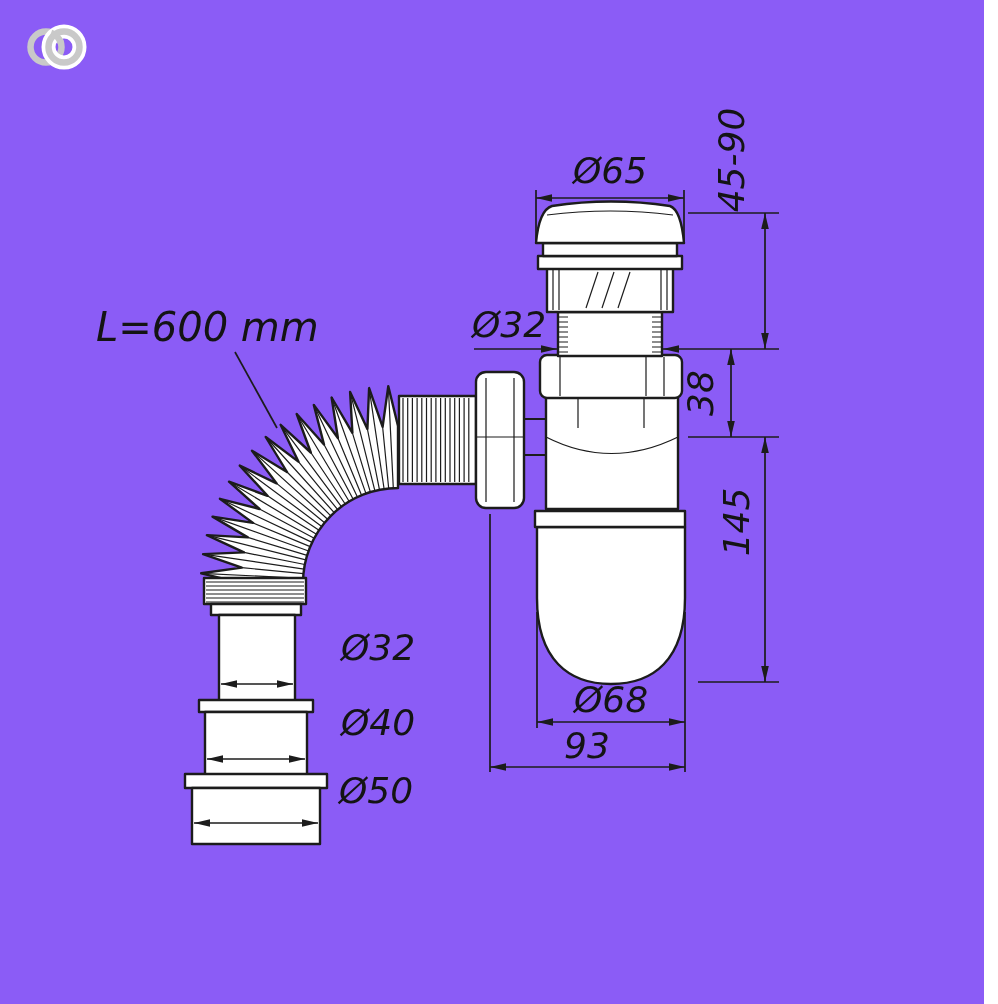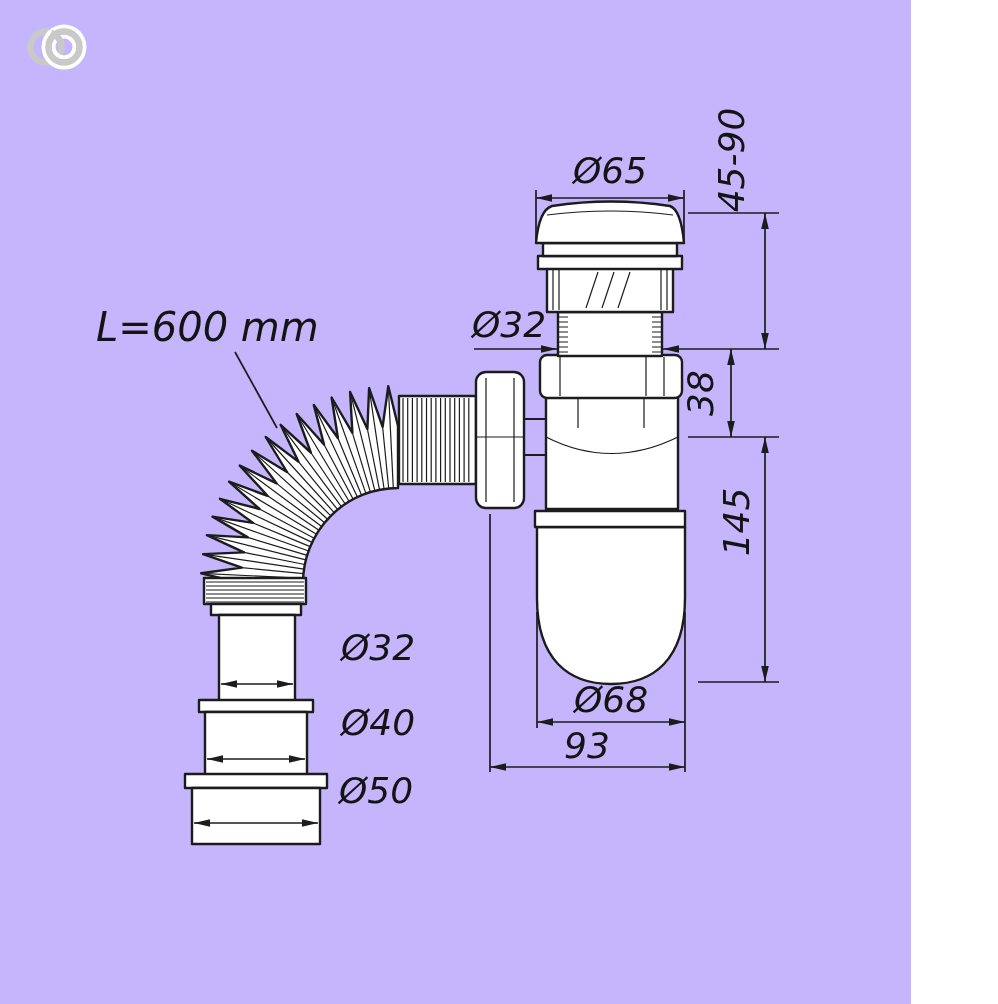--- a/index.html
+++ b/index.html
@@ -1,17 +1,17 @@
 <!DOCTYPE html>
 <html><head>
 <meta charset="utf-8">
 <style>
   *{margin:0;padding:0;box-sizing:border-box}
   body{background:#ffffff;font-family:"DejaVu Sans",sans-serif}
-  .canvas{position:relative;width:911px;height:1004px;background:#c4b5fd;overflow:hidden}
+  .canvas{position:relative;width:984px;height:1004px;background:#8b5cf6;overflow:hidden}
   svg{position:absolute;left:0;top:0}
   .outline{fill:#ffffff;stroke:#1c1c1c;stroke-width:2.4;stroke-linejoin:round}
   .mid{fill:none;stroke:#1c1c1c;stroke-width:1.8}
   .thin{fill:none;stroke:#1c1c1c;stroke-width:1.2}
   .dim{fill:none;stroke:#1c1c1c;stroke-width:1.7}
   .dimtext{font-family:"DejaVu Sans",sans-serif;font-style:italic;font-size:36px;fill:#141414}
   .bigtext{font-family:"DejaVu Sans",sans-serif;font-style:italic;font-size:40px;fill:#141414}
   .logo{fill:none;stroke:#c9c9c9;stroke-width:6.5}
   .logo-halo{fill:none;stroke:#ffffff;stroke-width:14}
 </style>

